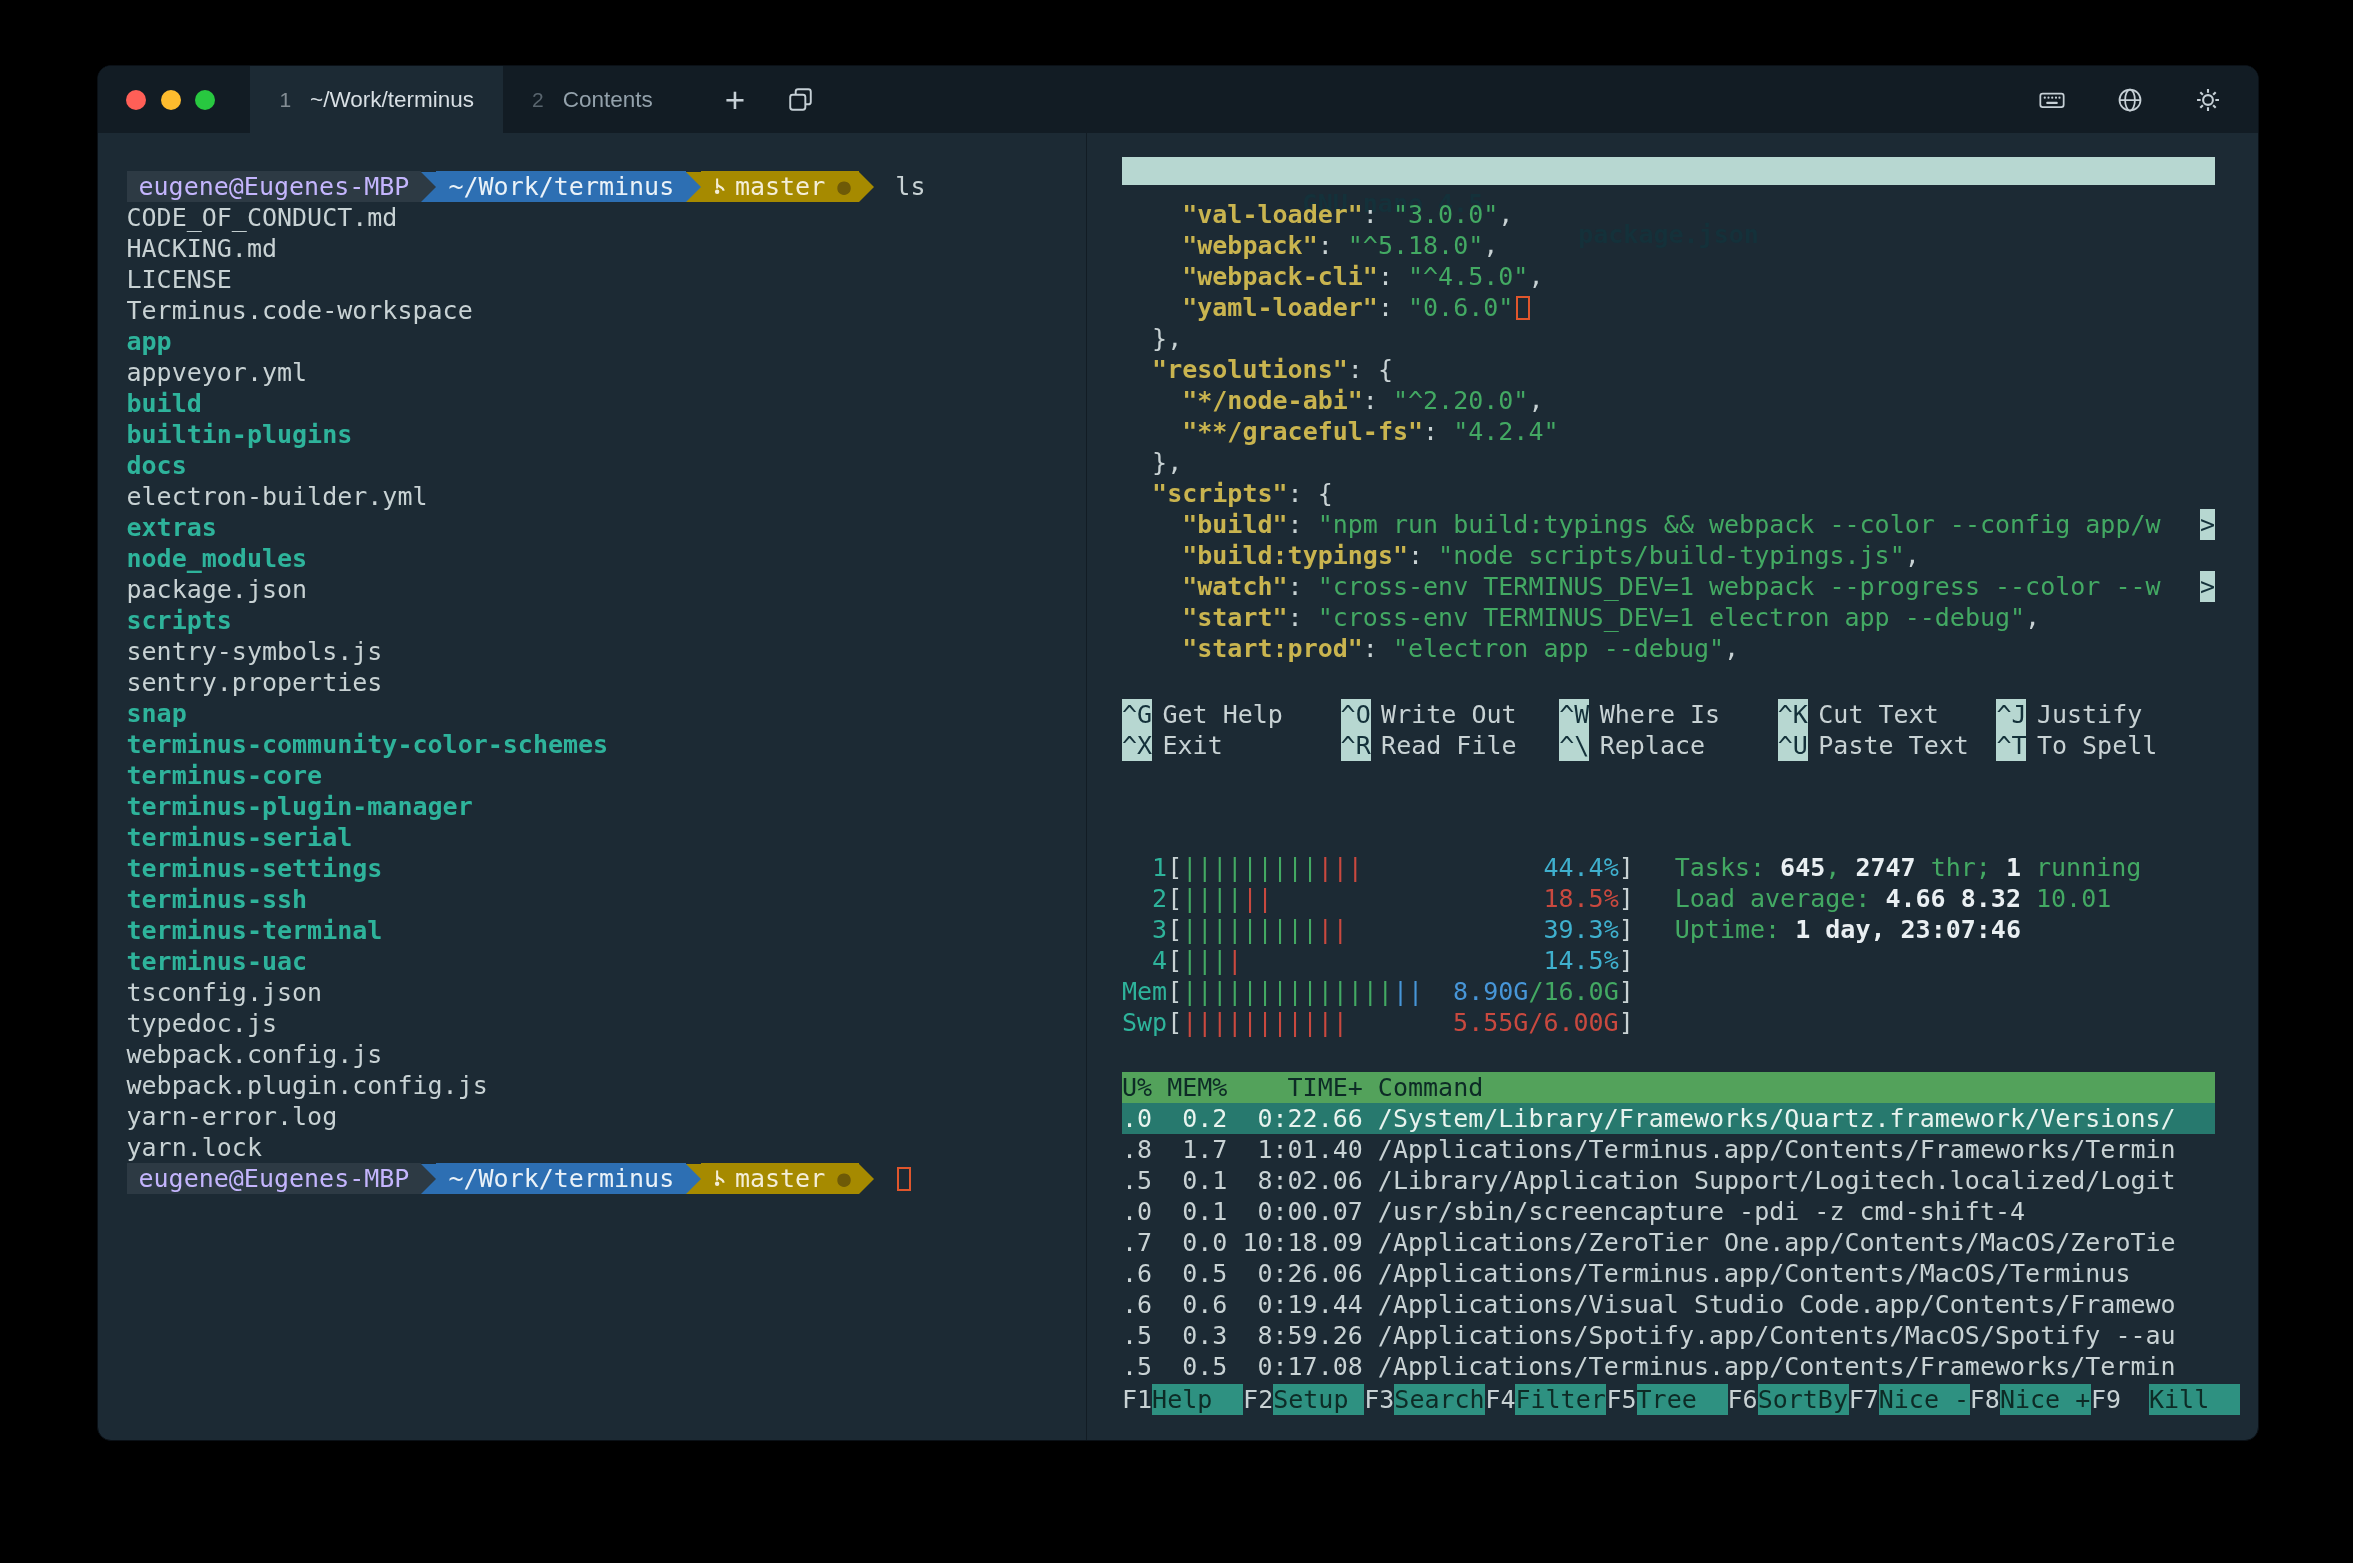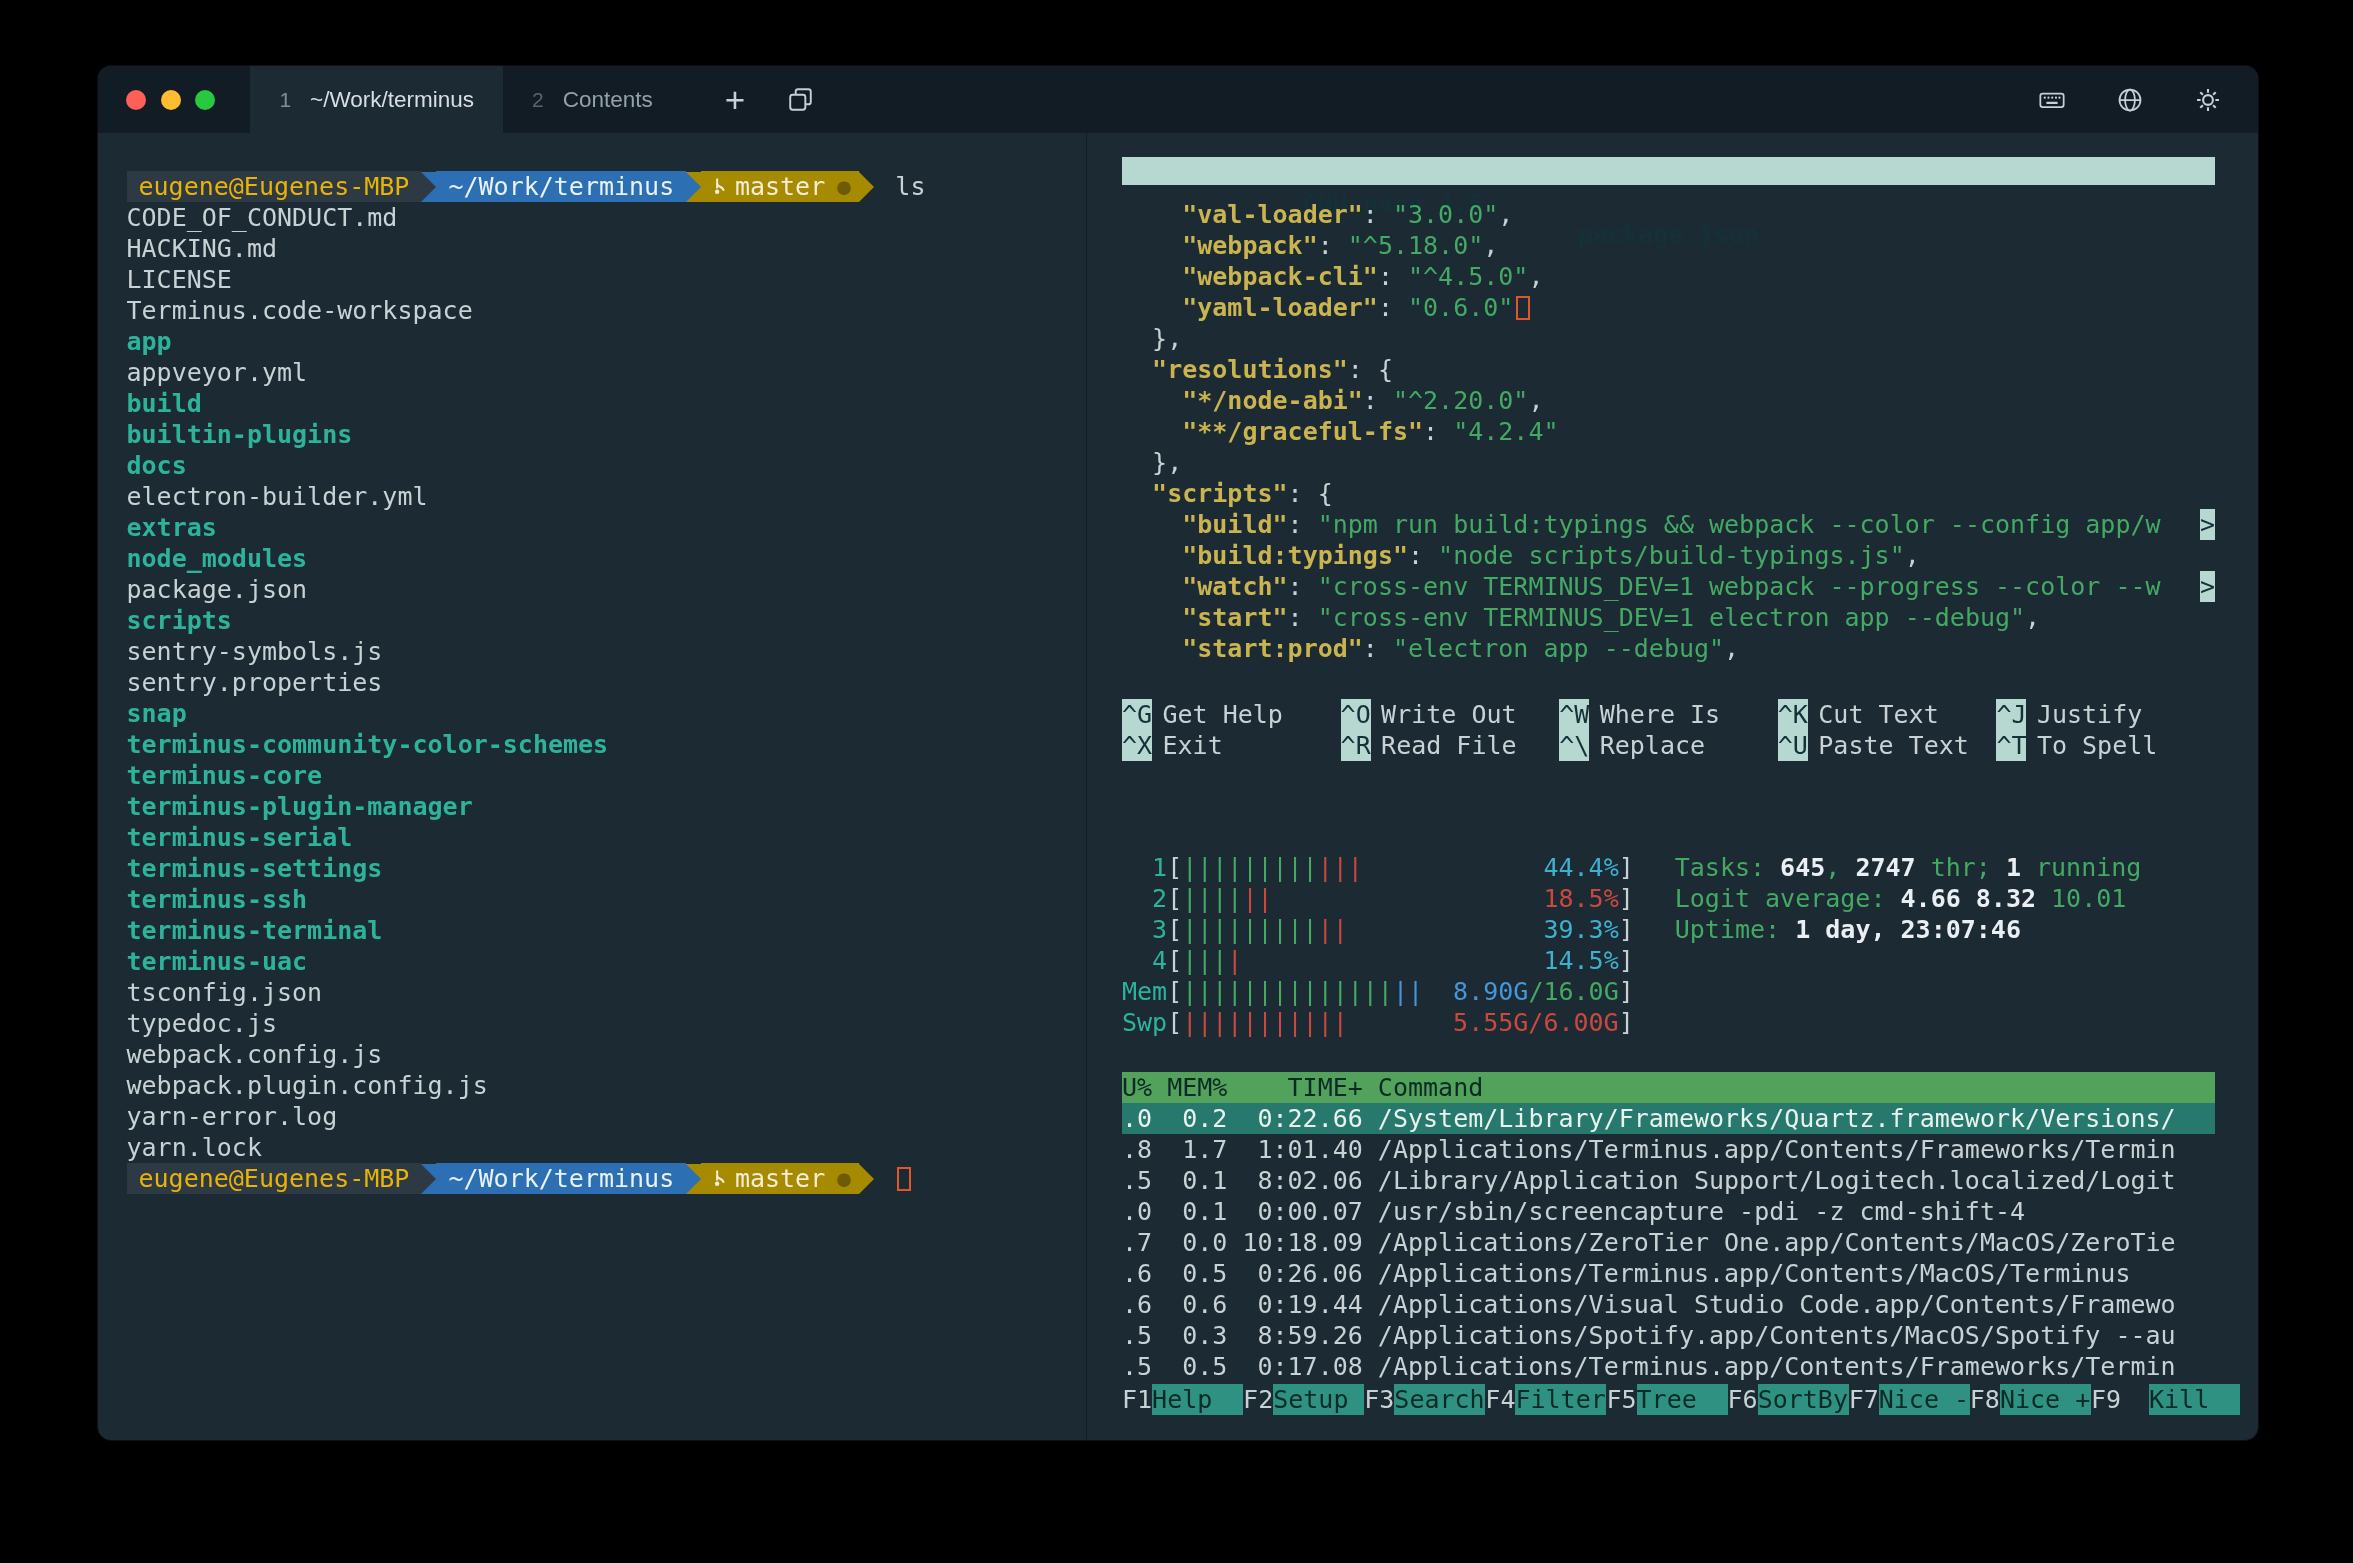--- a/index.html
+++ b/index.html
@@ -31,21 +31,21 @@
   .tb-right{display:flex;align-items:center;gap:50px;padding-right:36px;color:#c6d0d6;}
   
   .content{display:flex;height:1309px;font-size:25px;line-height:31px;color:var(--fg);}
   .pane-left{width:989px;padding:38px 0 0 28.5px;border-right:1.7px solid #121c24;overflow:hidden;}
   .pane-right{flex:1;padding:24px 43px 0 35px;overflow:hidden;}
   .t-line{height:31px;white-space:pre;}
   .f-dir{color:var(--teal);font-weight:bold;}
   
   .prompt-line{display:flex;align-items:center;}
   .seg{display:inline-flex;align-items:center;height:31px;padding:0 12px;white-space:pre;}
-  .seg-user{background:var(--seg1);color:#eab308;}
+  .seg-user{background:var(--seg1);color:#c4b5fd;}
   .seg-path{background:var(--bluep);color:#eaf2f8;}
   .seg-git{background:var(--gold);color:#f4eed8;padding-right:8.6px;}
   .git-name{margin-left:7px;}
   .git-dot{color:#6e5a07;margin-left:12px;font-size:22.5px;}
   .parrow{width:0;height:0;border-top:15.6px solid transparent;border-bottom:15.6px solid transparent;
           border-left:15.6px solid;display:inline-block;}
   .a1{border-left-color:var(--seg1);background:var(--bluep);}
   .a2{border-left-color:var(--bluep);background:var(--gold);}
   .a3{border-left-color:var(--gold);}
   .cmd{margin-left:21px;}
@@ -226,21 +226,21 @@
           <div id="meters">
               <div class="t-line"><span class="m-label">1</span><span class="m-br">[</span><span class="m-area"><span class="b-g">|||||||||</span><span class="b-r">|||</span><span class="m-val"><span class="v-cyan">44.4%</span></span></span><span class="m-br">]</span></div>
               <div class="t-line"><span class="m-label">2</span><span class="m-br">[</span><span class="m-area"><span class="b-g">||||</span><span class="b-r">||</span><span class="m-val"><span class="v-red">18.5%</span></span></span><span class="m-br">]</span></div>
               <div class="t-line"><span class="m-label">3</span><span class="m-br">[</span><span class="m-area"><span class="b-g">|||||||||</span><span class="b-r">||</span><span class="m-val"><span class="v-cyan">39.3%</span></span></span><span class="m-br">]</span></div>
               <div class="t-line"><span class="m-label">4</span><span class="m-br">[</span><span class="m-area"><span class="b-g">|||</span><span class="b-r">|</span><span class="m-val"><span class="v-cyan">14.5%</span></span></span><span class="m-br">]</span></div>
               <div class="t-line"><span class="m-label">Mem</span><span class="m-br">[</span><span class="m-area"><span class="b-g">||||||||||||||</span><span class="b-b">||</span><span class="m-val"><span class="v-blue">8.90G</span><span class="v-green">/16.0G</span></span></span><span class="m-br">]</span></div>
               <div class="t-line"><span class="m-label">Swp</span><span class="m-br">[</span><span class="m-area"><span class="b-r">|||||||||||</span><span class="m-val"><span class="v-red">5.55G/6.00G</span></span></span><span class="m-br">]</span></div>
             </div>
           <div class="stats" id="stats">
               <div class="t-line"><span class="st-g">Tasks: </span><span class="st-w">645</span><span class="st-g">, </span><span class="st-w">2747</span><span class="st-g"> thr; </span><span class="st-w">1</span><span class="st-g"> running</span></div>
-              <div class="t-line"><span class="st-g">Logit average: </span><span class="st-w">4.66 8.32</span><span class="st-g"> 10.01</span></div>
+              <div class="t-line"><span class="st-g">Load average: </span><span class="st-w">4.66 8.32</span><span class="st-g"> 10.01</span></div>
               <div class="t-line"><span class="st-g">Uptime: </span><span class="st-w">1 day, 23:07:46</span></div>
             </div>
         </div>
         <div class="ptable">
           <div class="phead t-line">U% MEM%    TIME+ Command</div>
           <div id="prows">
               <div class="prow sel">.0  0.2  0:22.66 /System/Library/Frameworks/Quartz.framework/Versions/</div>
               <div class="prow">.8  1.7  1:01.40 /Applications/Terminus.app/Contents/Frameworks/Termin</div>
               <div class="prow">.5  0.1  8:02.06 /Library/Application Support/Logitech.localized/Logit</div>
               <div class="prow">.0  0.1  0:00.07 /usr/sbin/screencapture -pdi -z cmd-shift-4</div>

